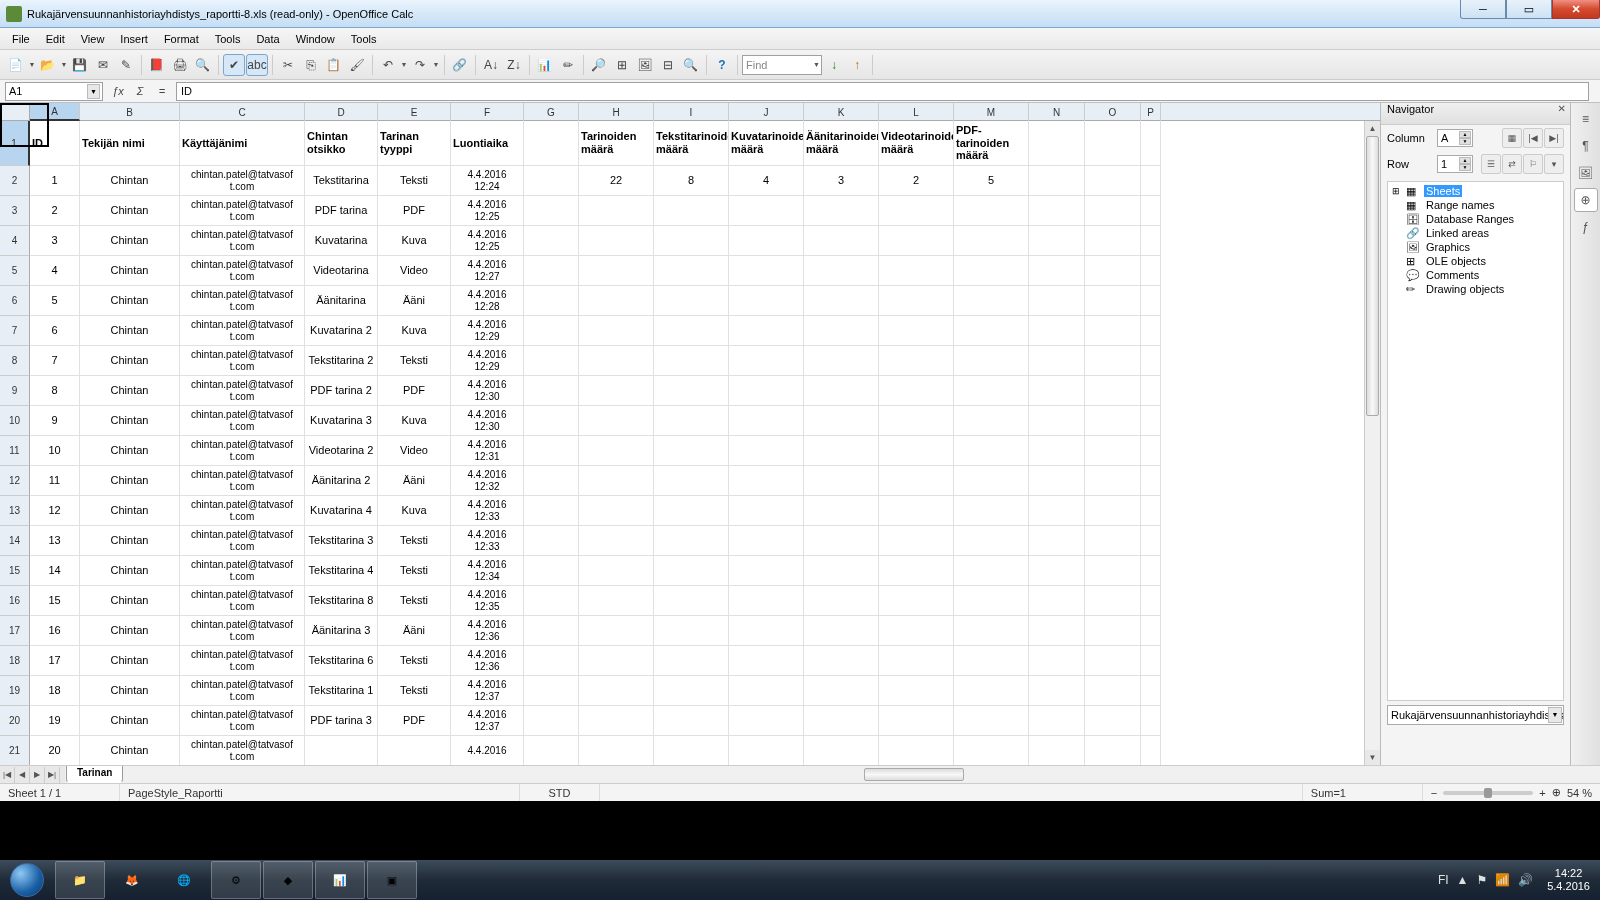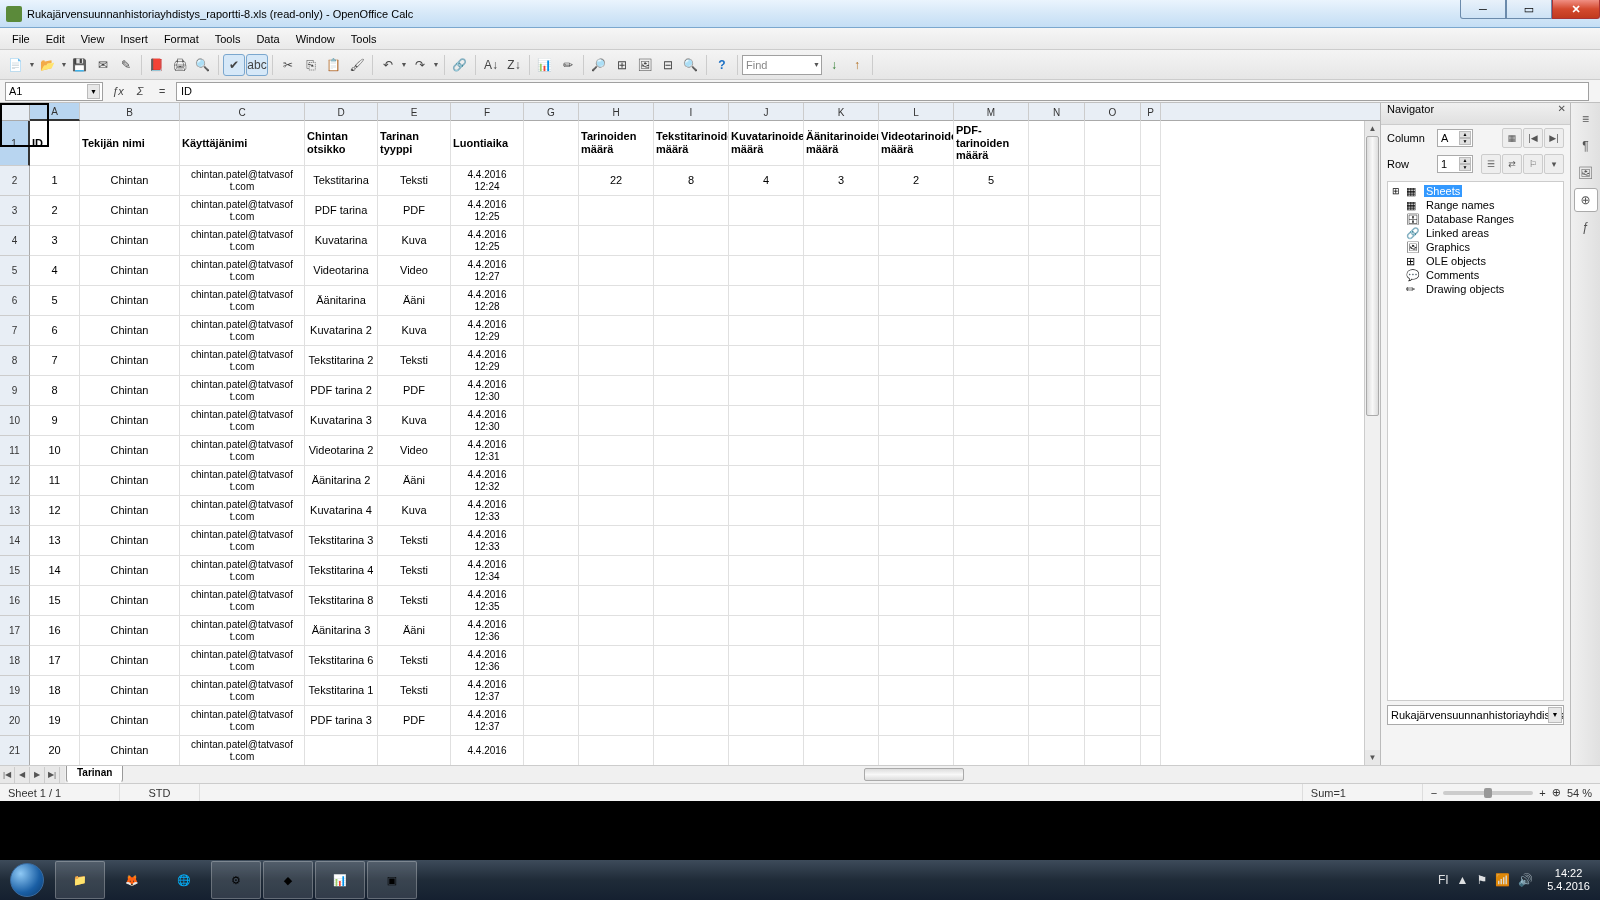--- a/index.html
+++ b/index.html
@@ -711,20 +711,21 @@
       <div>▶|</div>
     </div>
   <div class="tab">Tarinan</div>
   <div class="hscroll">
       <div class="thumb"></div>
     </div>
 </div>
 
 <div class="statusbar">
   <div class="cell-s" style="width:120px">Sheet 1 / 1</div>
+  <div class="cell-s" style="width:400px">PageStyle_Raportti</div>
   <div class="cell-s" style="width:80px;justify-content:center">STD</div>
   <div class="cell-s flex"></div>
   <div class="cell-s" style="width:120px">Sum=1</div>
   <div class="zoom">
     <span>−</span>
     <div class="slider">
         <div class="h"></div>
       </div>
     <span>+</span>
     <span>⊕</span>

